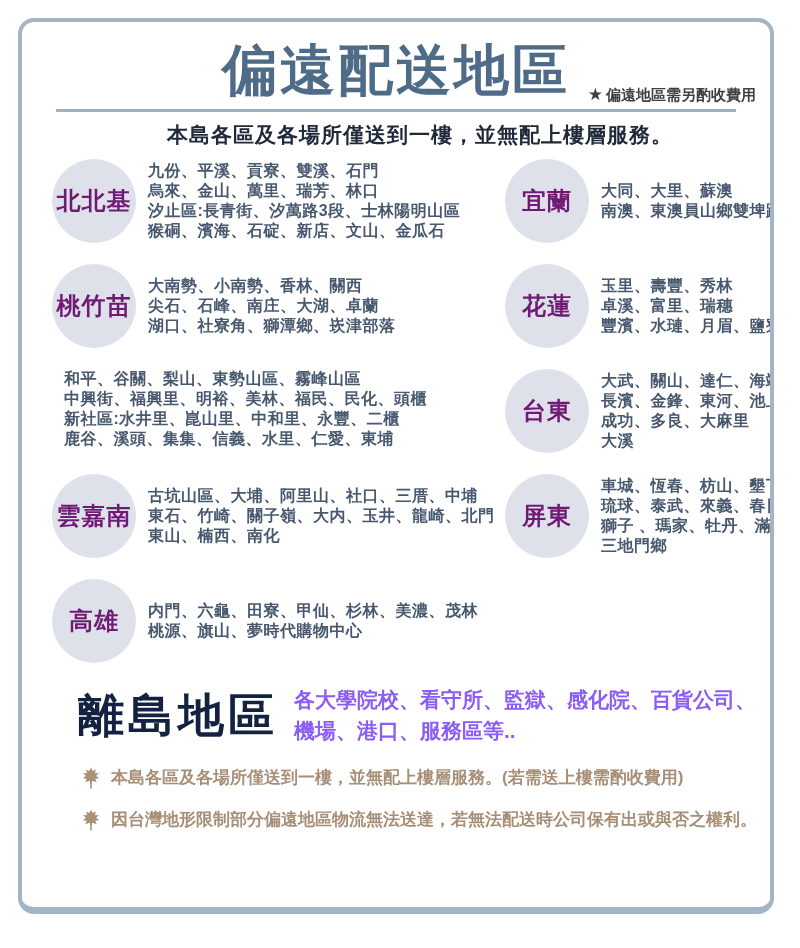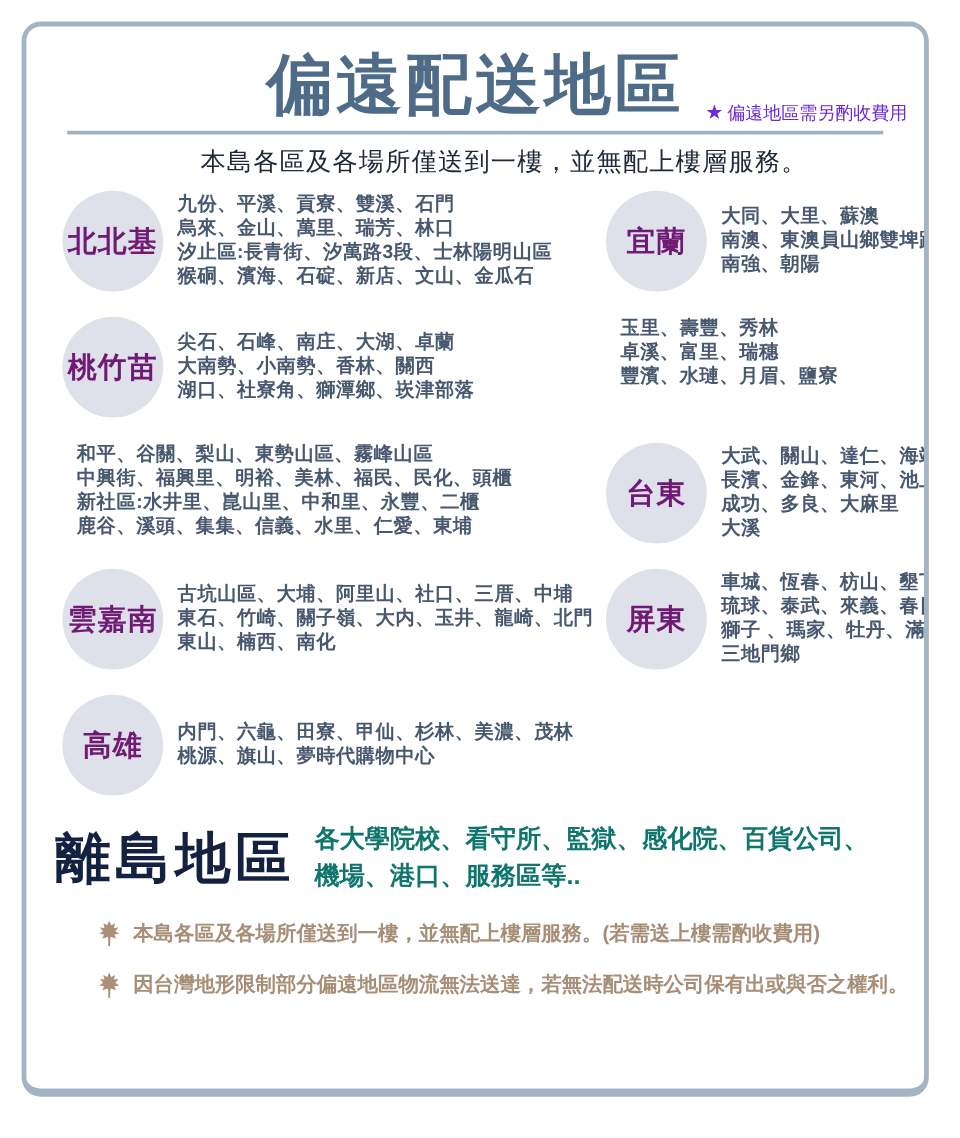--- a/index.html
+++ b/index.html
@@ -13,52 +13,52 @@
     border:4px solid #a3b5c5;border-bottom-width:7px;border-radius:16px;
     background:#ffffff;box-sizing:border-box;overflow:hidden;
   }
   .header{position:relative;padding-top:17px;}
   .page-title{
     text-align:center;font-size:55px;font-weight:bold;color:#4e6b88;
     letter-spacing:3px;line-height:62px;margin:0;
   }
   .title-note{
     position:absolute;right:14px;top:62px;
-    font-size:15px;font-weight:normal;color:#6d28d9;white-space:nowrap;margin-left:36px;
+    font-size:15px;font-weight:bold;color:#404040;white-space:nowrap;margin-left:36px;
   }
   .title-note .star{font-size:17px;margin-right:3px;}
   .divider{height:3px;background:#9fb2c3;margin:8px 34px 0 34px;}
   .subtitle{
-    text-align:center;font-size:21px;font-weight:normal;color:#20293a;
+    text-align:center;font-size:21px;font-weight:bold;color:#20293a;
     margin-top:9px;letter-spacing:1px;margin-left:48px;
   }
   .regions{padding:10px 12px 0 30px;}
   .region-row{display:flex;align-items:flex-start;margin-bottom:21px;}
   .region-cell{display:flex;align-items:center;}
   .region-cell.left{width:453px;flex:0 0 453px;}
   .region-cell.right{flex:1;}
   .badge{
     width:84px;height:84px;border-radius:50%;background:#dee1ea;
     display:flex;align-items:center;justify-content:center;
     font-size:24px;font-weight:bold;color:#701a75;letter-spacing:1px;
     flex:0 0 84px;
   }
   .region-lines{margin-left:12px;}
   .region-line{
     font-size:16px;font-weight:bold;color:#47586f;line-height:20px;
     white-space:nowrap;letter-spacing:0.5px;
   }
-  .outlying{display:flex;align-items:center;padding-left:24px;margin-top:4px;}
+  .outlying{display:flex;align-items:center;padding-left:56px;margin-top:4px;}
   .outlying-title{
     font-size:46px;font-weight:bold;color:#122240;letter-spacing:4px;
     line-height:52px;white-space:nowrap;
   }
   .outlying-lines{margin-left:16px;}
   .outlying-line{
-    font-size:21px;font-weight:bold;color:#0f766e;line-height:31px;
+    font-size:21px;font-weight:bold;color:#8b5cf6;line-height:31px;
     white-space:nowrap;
   }
   .notes{padding-left:59px;margin-top:20px;}
   .note{display:flex;align-items:flex-start;margin-bottom:15px;}
   .leaf{flex:0 0 20px;margin-right:10px;margin-top:1px;}
   .note-lines{}
   .note-line{
     font-size:17px;font-weight:bold;color:#a78e77;line-height:24px;
     white-space:nowrap;
   }
@@ -85,34 +85,34 @@
             <div class="region-line">烏來、金山、萬里、瑞芳、林口</div>
             <div class="region-line">汐止區:長青街、汐萬路3段、士林陽明山區</div>
             <div class="region-line">猴硐、濱海、石碇、新店、文山、金瓜石</div>
           </div>
         </div>
         <div class="region-cell right">
           <div class="badge">宜蘭</div>
           <div class="region-lines">
             <div class="region-line">大同、大里、蘇澳</div>
             <div class="region-line">南澳、東澳員山鄉雙埤路</div>
-            <div class="region-line">南強、朝陽</div>
           </div>
         </div>
       </div>
       <div class="region-row">
         <div class="region-cell left">
           <div class="badge">桃竹苗</div>
           <div class="region-lines">
+            <div class="region-line">大南勢、小南勢、香林、關西</div>
             <div class="region-line">尖石、石峰、南庄、大湖、卓蘭</div>
-            <div class="region-line">大南勢、小南勢、香林、關西</div>
             <div class="region-line">湖口、社寮角、獅潭鄉、崁津部落</div>
           </div>
         </div>
         <div class="region-cell right">
+          <div class="badge">花蓮</div>
           <div class="region-lines">
             <div class="region-line">玉里、壽豐、秀林</div>
             <div class="region-line">卓溪、富里、瑞穗</div>
             <div class="region-line">豐濱、水璉、月眉、鹽寮</div>
           </div>
         </div>
       </div>
       <div class="region-row">
         <div class="region-cell left">
           <div class="region-lines">

